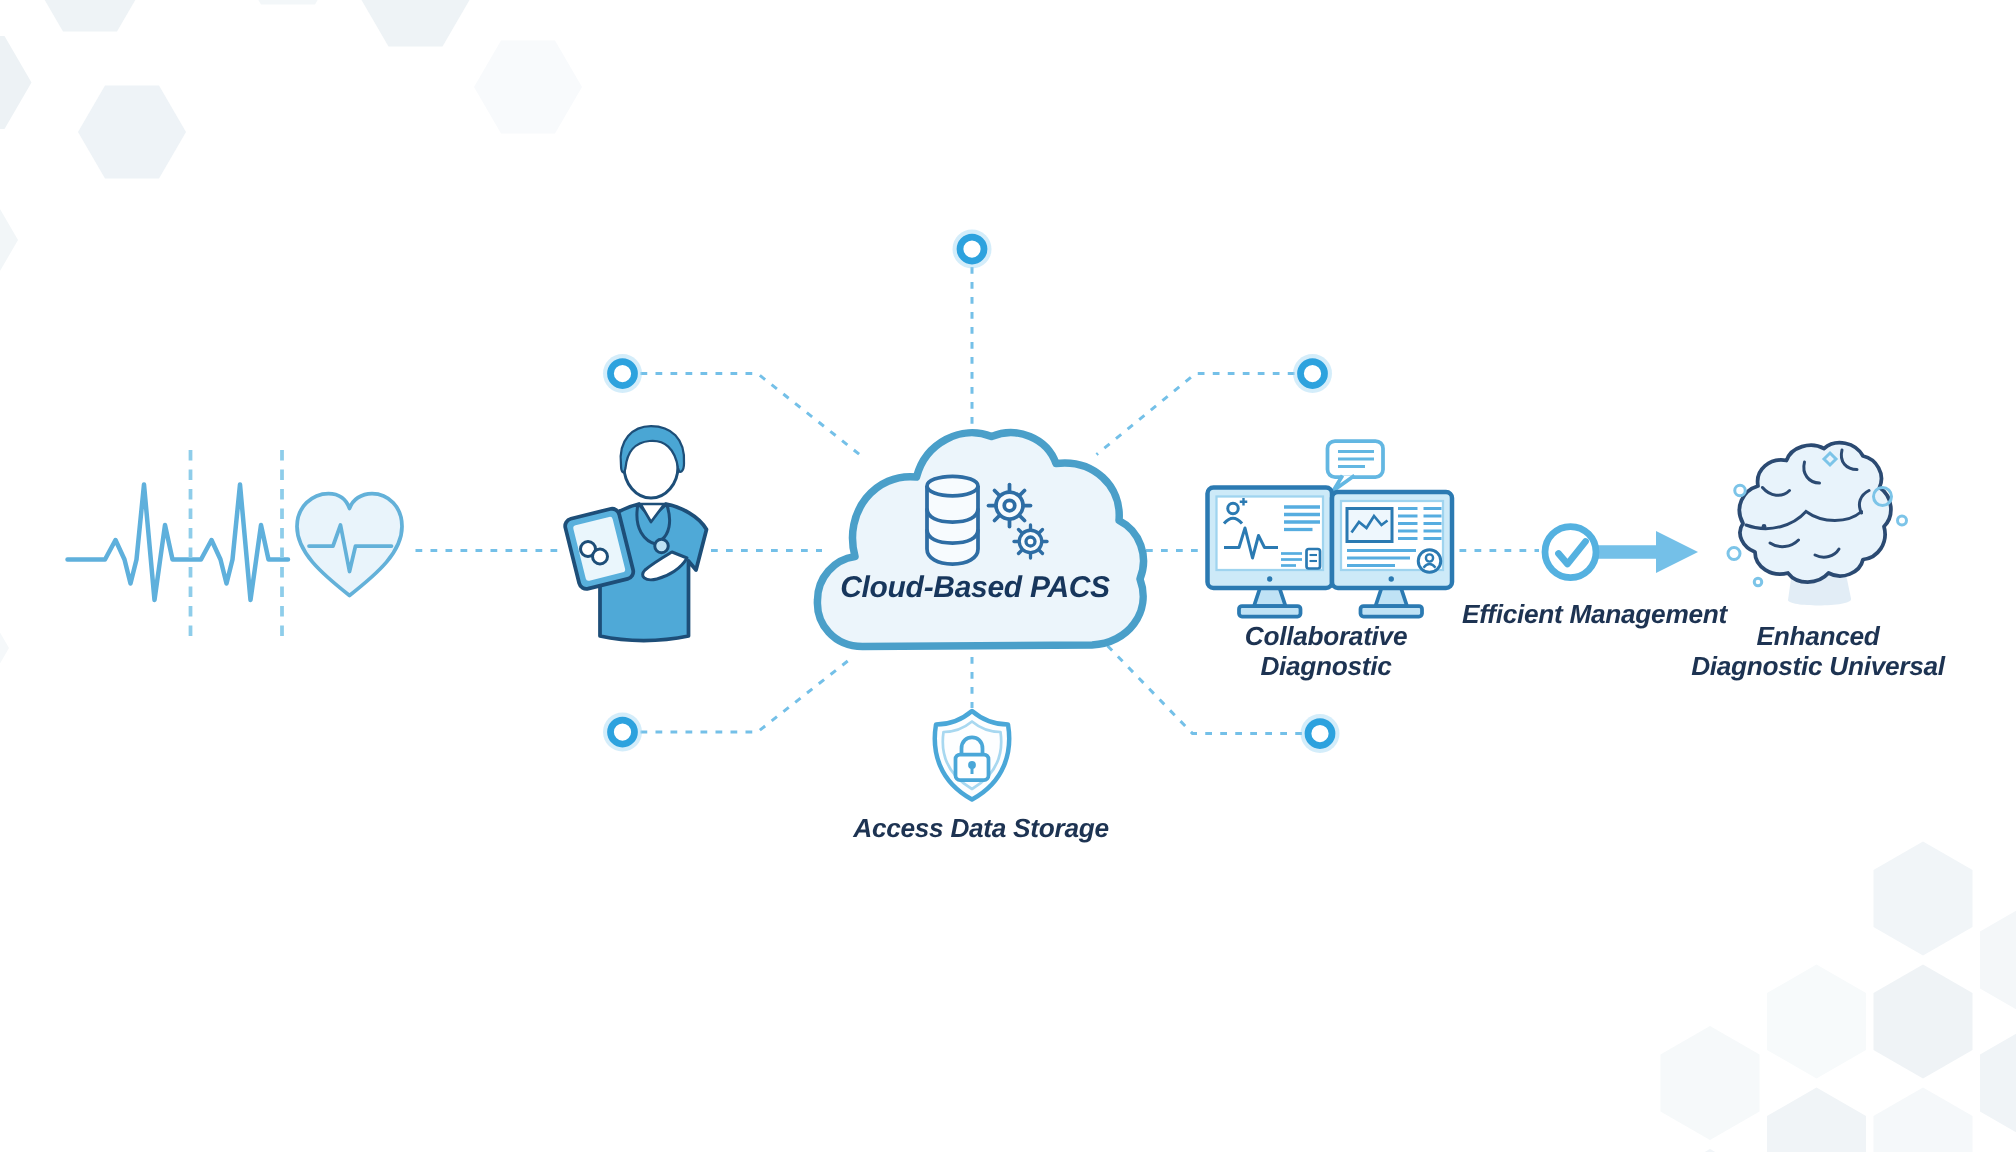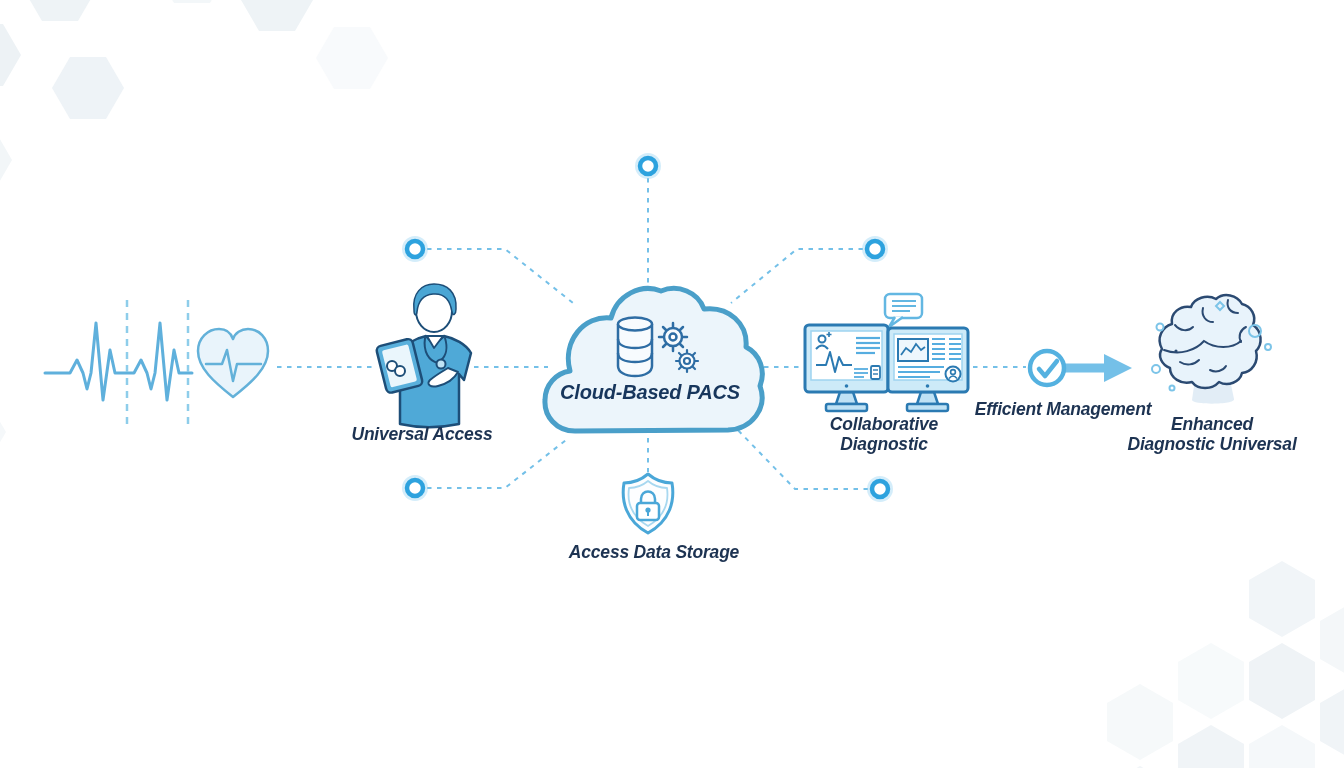--- a/index.html
+++ b/index.html
@@ -247,21 +247,20 @@
       <circle cx="1156" cy="369" r="4"></circle>
       <circle cx="1172" cy="388" r="2.5"></circle>
       <path d="M1220,302 l4,4 l-4,4 l-4,-4 z"></path>
     </g>
   </g>
 
 </svg>
 
 <div class="label cloud-label" style="left:540px;top:382px;width:220px">Cloud-Based PACS</div>
 
-<div class="label" style="left:312px;top:424px;width:220px">Universal Access</div>
 
 <div class="label" style="left:544px;top:542px;width:220px">Access Data Storage</div>
 
 <div class="label" style="left:774px;top:414px;width:220px">
   <span class="line">Collaborative</span>
   <span class="line">Diagnostic</span>
 </div>
 
 <div class="label" style="left:953px;top:399px;width:220px">Efficient Management</div>
 

